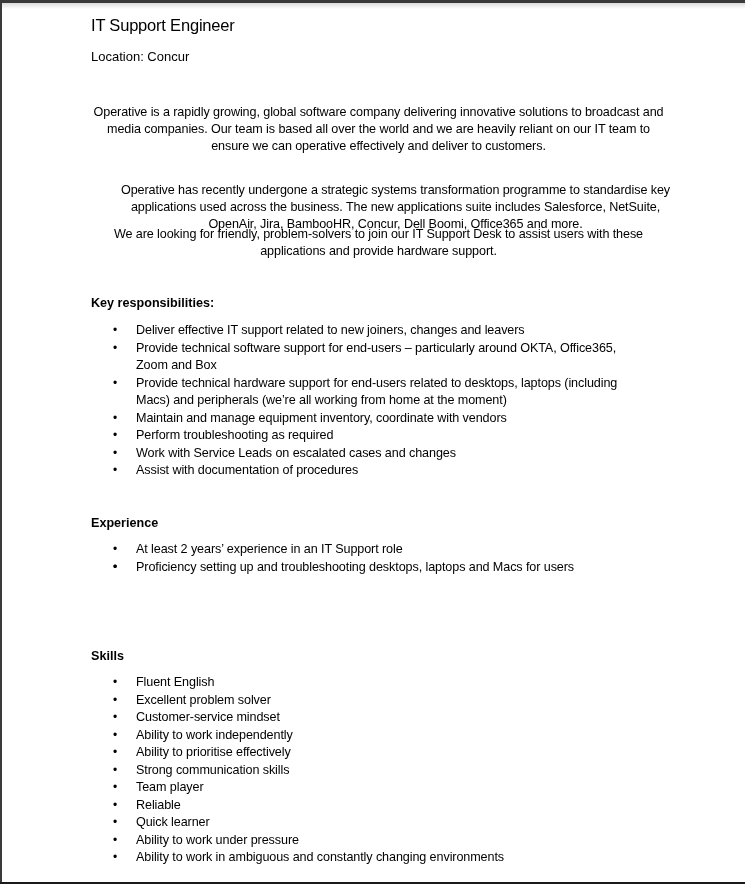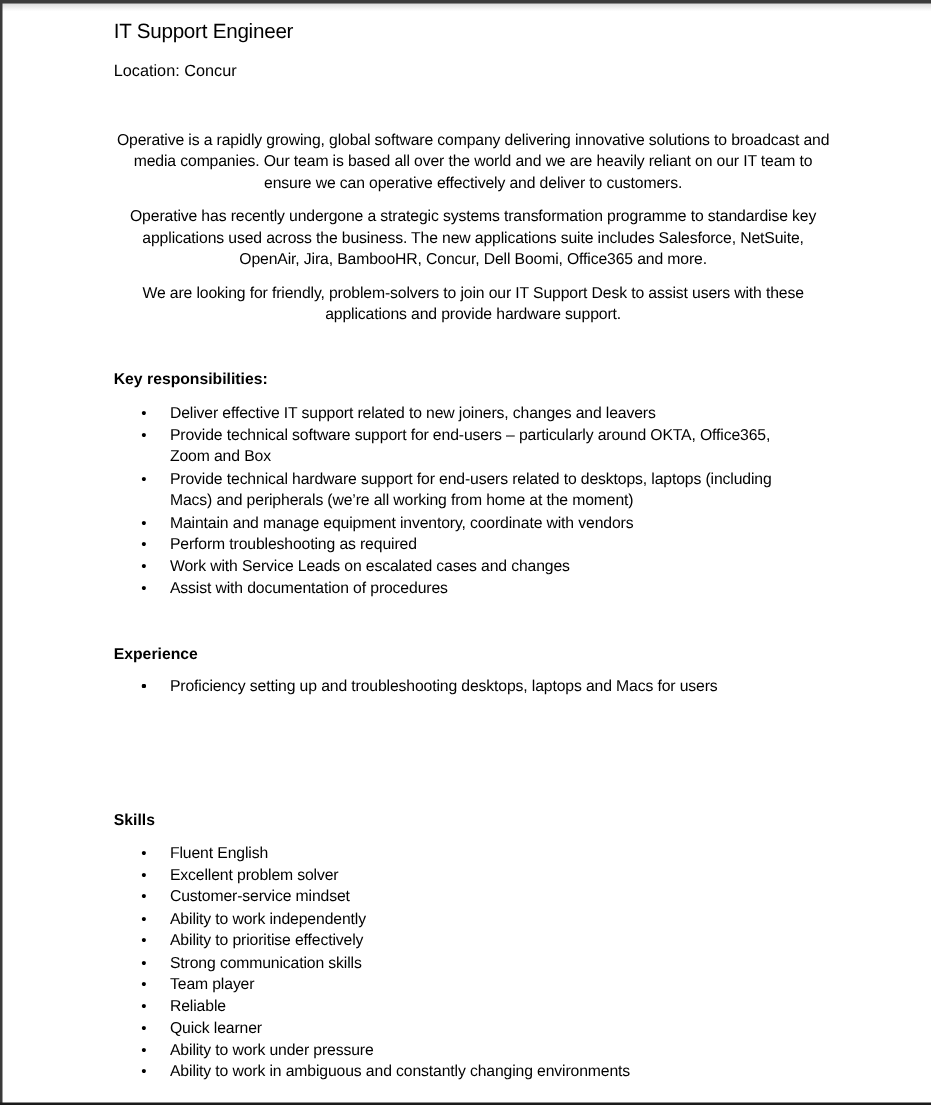--- a/index.html
+++ b/index.html
@@ -43,37 +43,37 @@
 <div class="frame-top"></div>
 <div class="frame-shadow"></div>
 <div class="frame-left"></div>
 <div class="frame-bottom"></div>
 
 <div class="page">
   <div class="title">IT Support Engineer</div>
   <div class="location">Location: Concur</div>
 
   <p class="para p1" style="margin:0">Operative is a rapidly growing, global software company delivering innovative solutions to broadcast and media companies. Our team is based all over the world and we are heavily reliant on our IT team to ensure we can operative effectively and deliver to customers.</p>
-  <p class="para p2" style="margin:0">Operative has recently undergone a strategic systems transformation programme to standardise key applications used across the business. The new applications suite includes Salesforce, NetSuite, OpenAir, Jira, BambooHR, Concur, Dell Boomi, Office365 and more.</p>
+  <p class="para p2" style="margin:17px">Operative has recently undergone a strategic systems transformation programme to standardise key applications used across the business. The new applications suite includes Salesforce, NetSuite, OpenAir, Jira, BambooHR, Concur, Dell Boomi, Office365 and more.</p>
   <p class="para p3" style="margin:0">We are looking for friendly, problem-solvers to join our IT Support Desk to assist users with these applications and provide hardware support.</p>
 
   <div class="heading h-resp">Key responsibilities:</div>
   <ul class="blist l-resp">
       <li><span class="bullet">•</span><span>Deliver effective IT support related to new joiners, changes and leavers</span></li>
       <li><span class="bullet">•</span><span>Provide technical software support for end-users – particularly around OKTA, Office365, Zoom and Box</span></li>
       <li><span class="bullet">•</span><span>Provide technical hardware support for end-users related to desktops, laptops (including Macs) and peripherals (we’re all working from home at the moment)</span></li>
       <li><span class="bullet">•</span><span>Maintain and manage equipment inventory, coordinate with vendors</span></li>
       <li><span class="bullet">•</span><span>Perform troubleshooting as required</span></li>
       <li><span class="bullet">•</span><span>Work with Service Leads on escalated cases and changes</span></li>
       <li><span class="bullet">•</span><span>Assist with documentation of procedures</span></li>
     </ul>
 
   <div class="heading h-exp">Experience</div>
   <ul class="blist l-exp">
-      <li><span class="bullet">•</span></li>
+      <li><span class="bullet">•</span><span>At least 2 years’ experience in an IT Support role</span></li>
       <li><span class="bullet">•</span></li>
       <li><span class="bullet">•</span><span>Proficiency setting up and troubleshooting desktops, laptops and Macs for users</span></li>
     </ul>
 
   <div class="heading h-skills">Skills</div>
   <ul class="blist l-skills">
       <li><span class="bullet">•</span><span>Fluent English</span></li>
       <li><span class="bullet">•</span><span>Excellent problem solver</span></li>
       <li><span class="bullet">•</span><span>Customer-service mindset</span></li>
       <li><span class="bullet">•</span><span>Ability to work independently</span></li>

